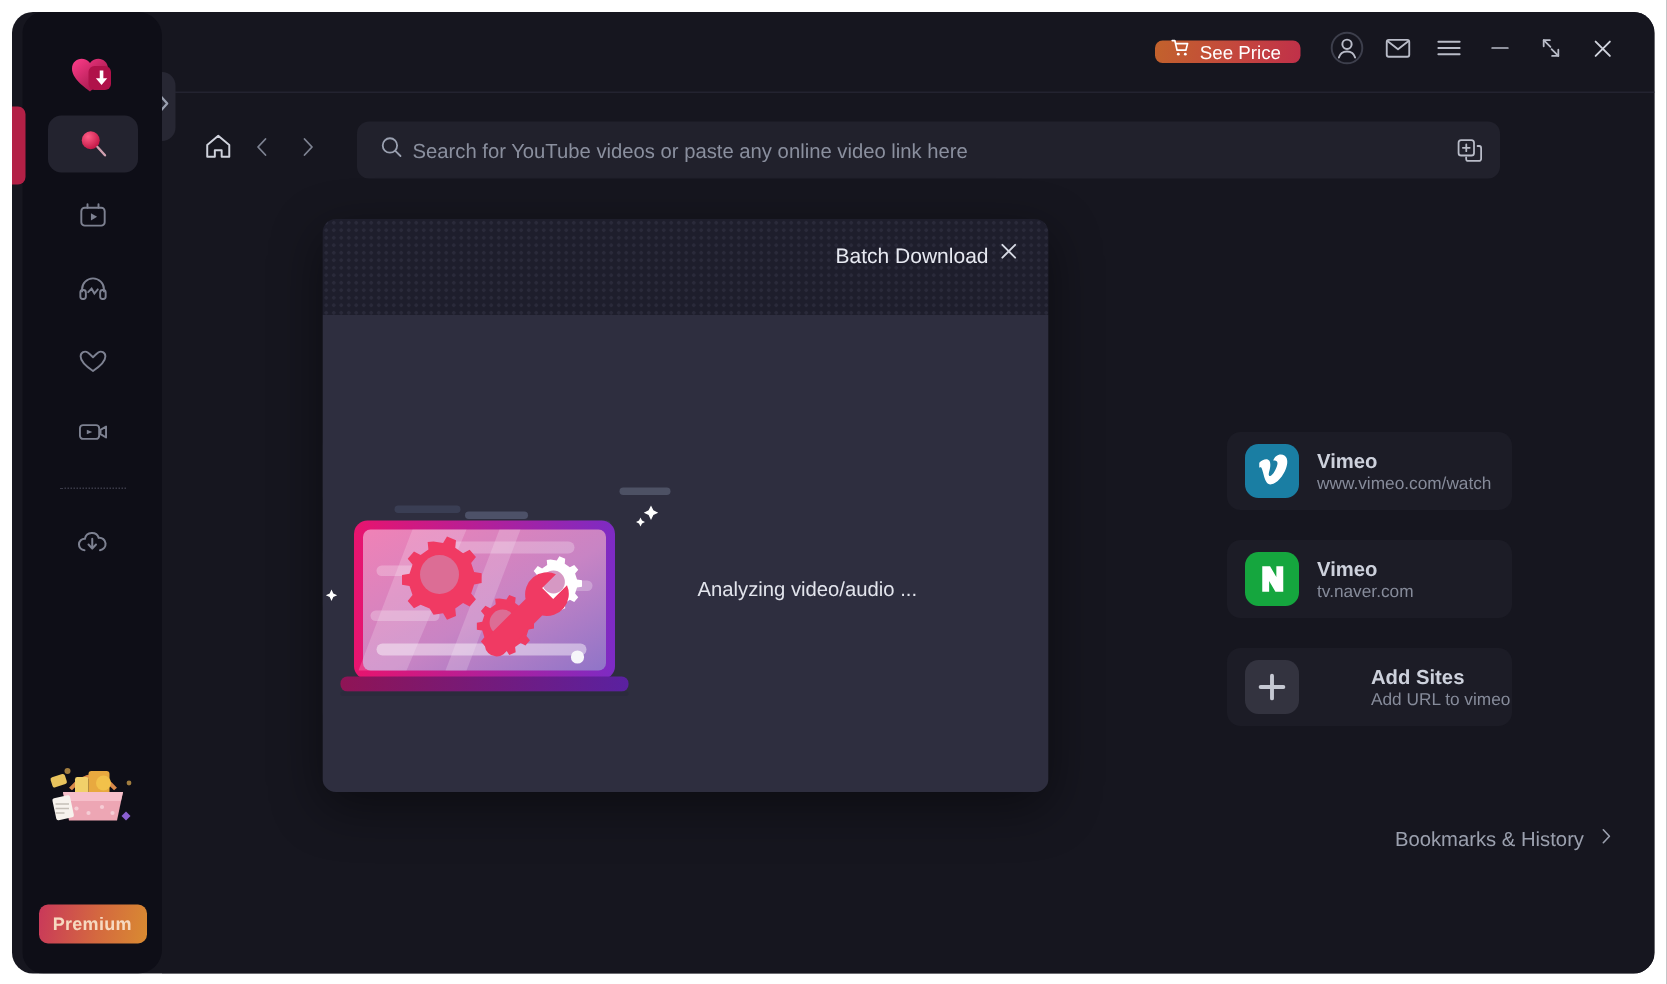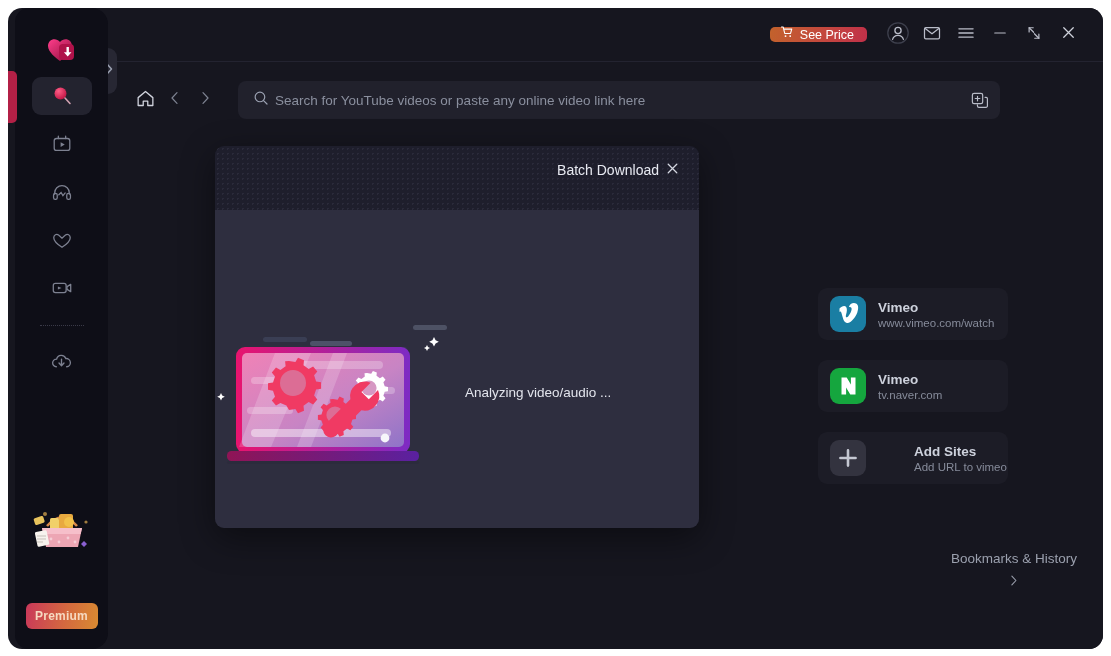--- a/index.html
+++ b/index.html
@@ -195,21 +195,20 @@
   }
   .tile-txt { margin-left: 12px; overflow: hidden; white-space: nowrap; }
   .tile-name { color: #cdd1dc; font-size: 13.5px; font-weight: bold; }
   .tile-url { color: #868b9a; font-size: 11.5px; margin-top: 2px; }
   #bookmarks {
     position: absolute;
     right: 26px; top: 543px;
     display: flex; align-items: center; gap: 8px;
     color: #9ba0ae; font-size: 13.5px;
     cursor: pointer;
-    flex-direction: column;
   }
   
   #modal {
     position: absolute;
     left: 207px; top: 138px;
     width: 484px; height: 382px;
     border-radius: 9px;
     overflow: hidden;
     z-index: 40;
     box-shadow: 0 10px 34px rgba(0,0,0,.45);

